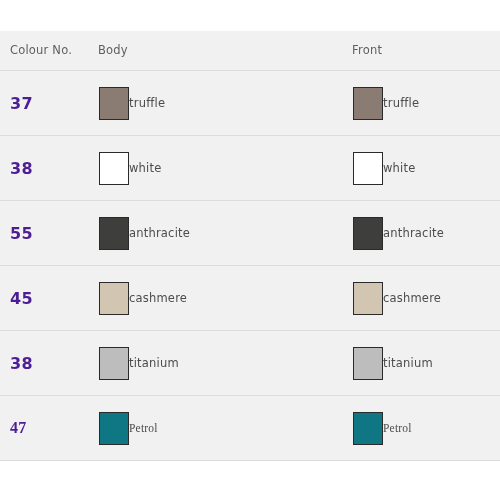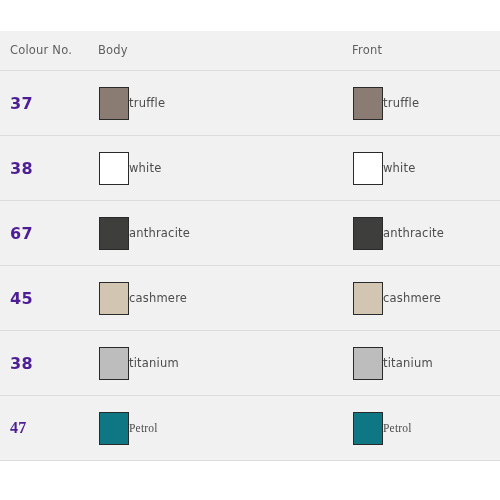--- a/index.html
+++ b/index.html
@@ -141,21 +141,21 @@
             </div>
           </td>
           <td class="swatch-cell">
             <div class="swatch-wrap front-wrap">
               <span class="swatch" style="background-color: rgb(255, 255, 255);"></span>
               <span class="swatch-label">white</span>
             </div>
           </td>
         </tr>
         <tr>
-          <td class="cell-no">67</td>
+          <td class="cell-no">55</td>
           <td class="swatch-cell">
             <div class="swatch-wrap body-wrap">
               <span class="swatch" style="background-color: rgb(62, 62, 60);"></span>
               <span class="swatch-label">anthracite</span>
             </div>
           </td>
           <td class="swatch-cell">
             <div class="swatch-wrap front-wrap">
               <span class="swatch" style="background-color: rgb(62, 62, 60);"></span>
               <span class="swatch-label">anthracite</span>

